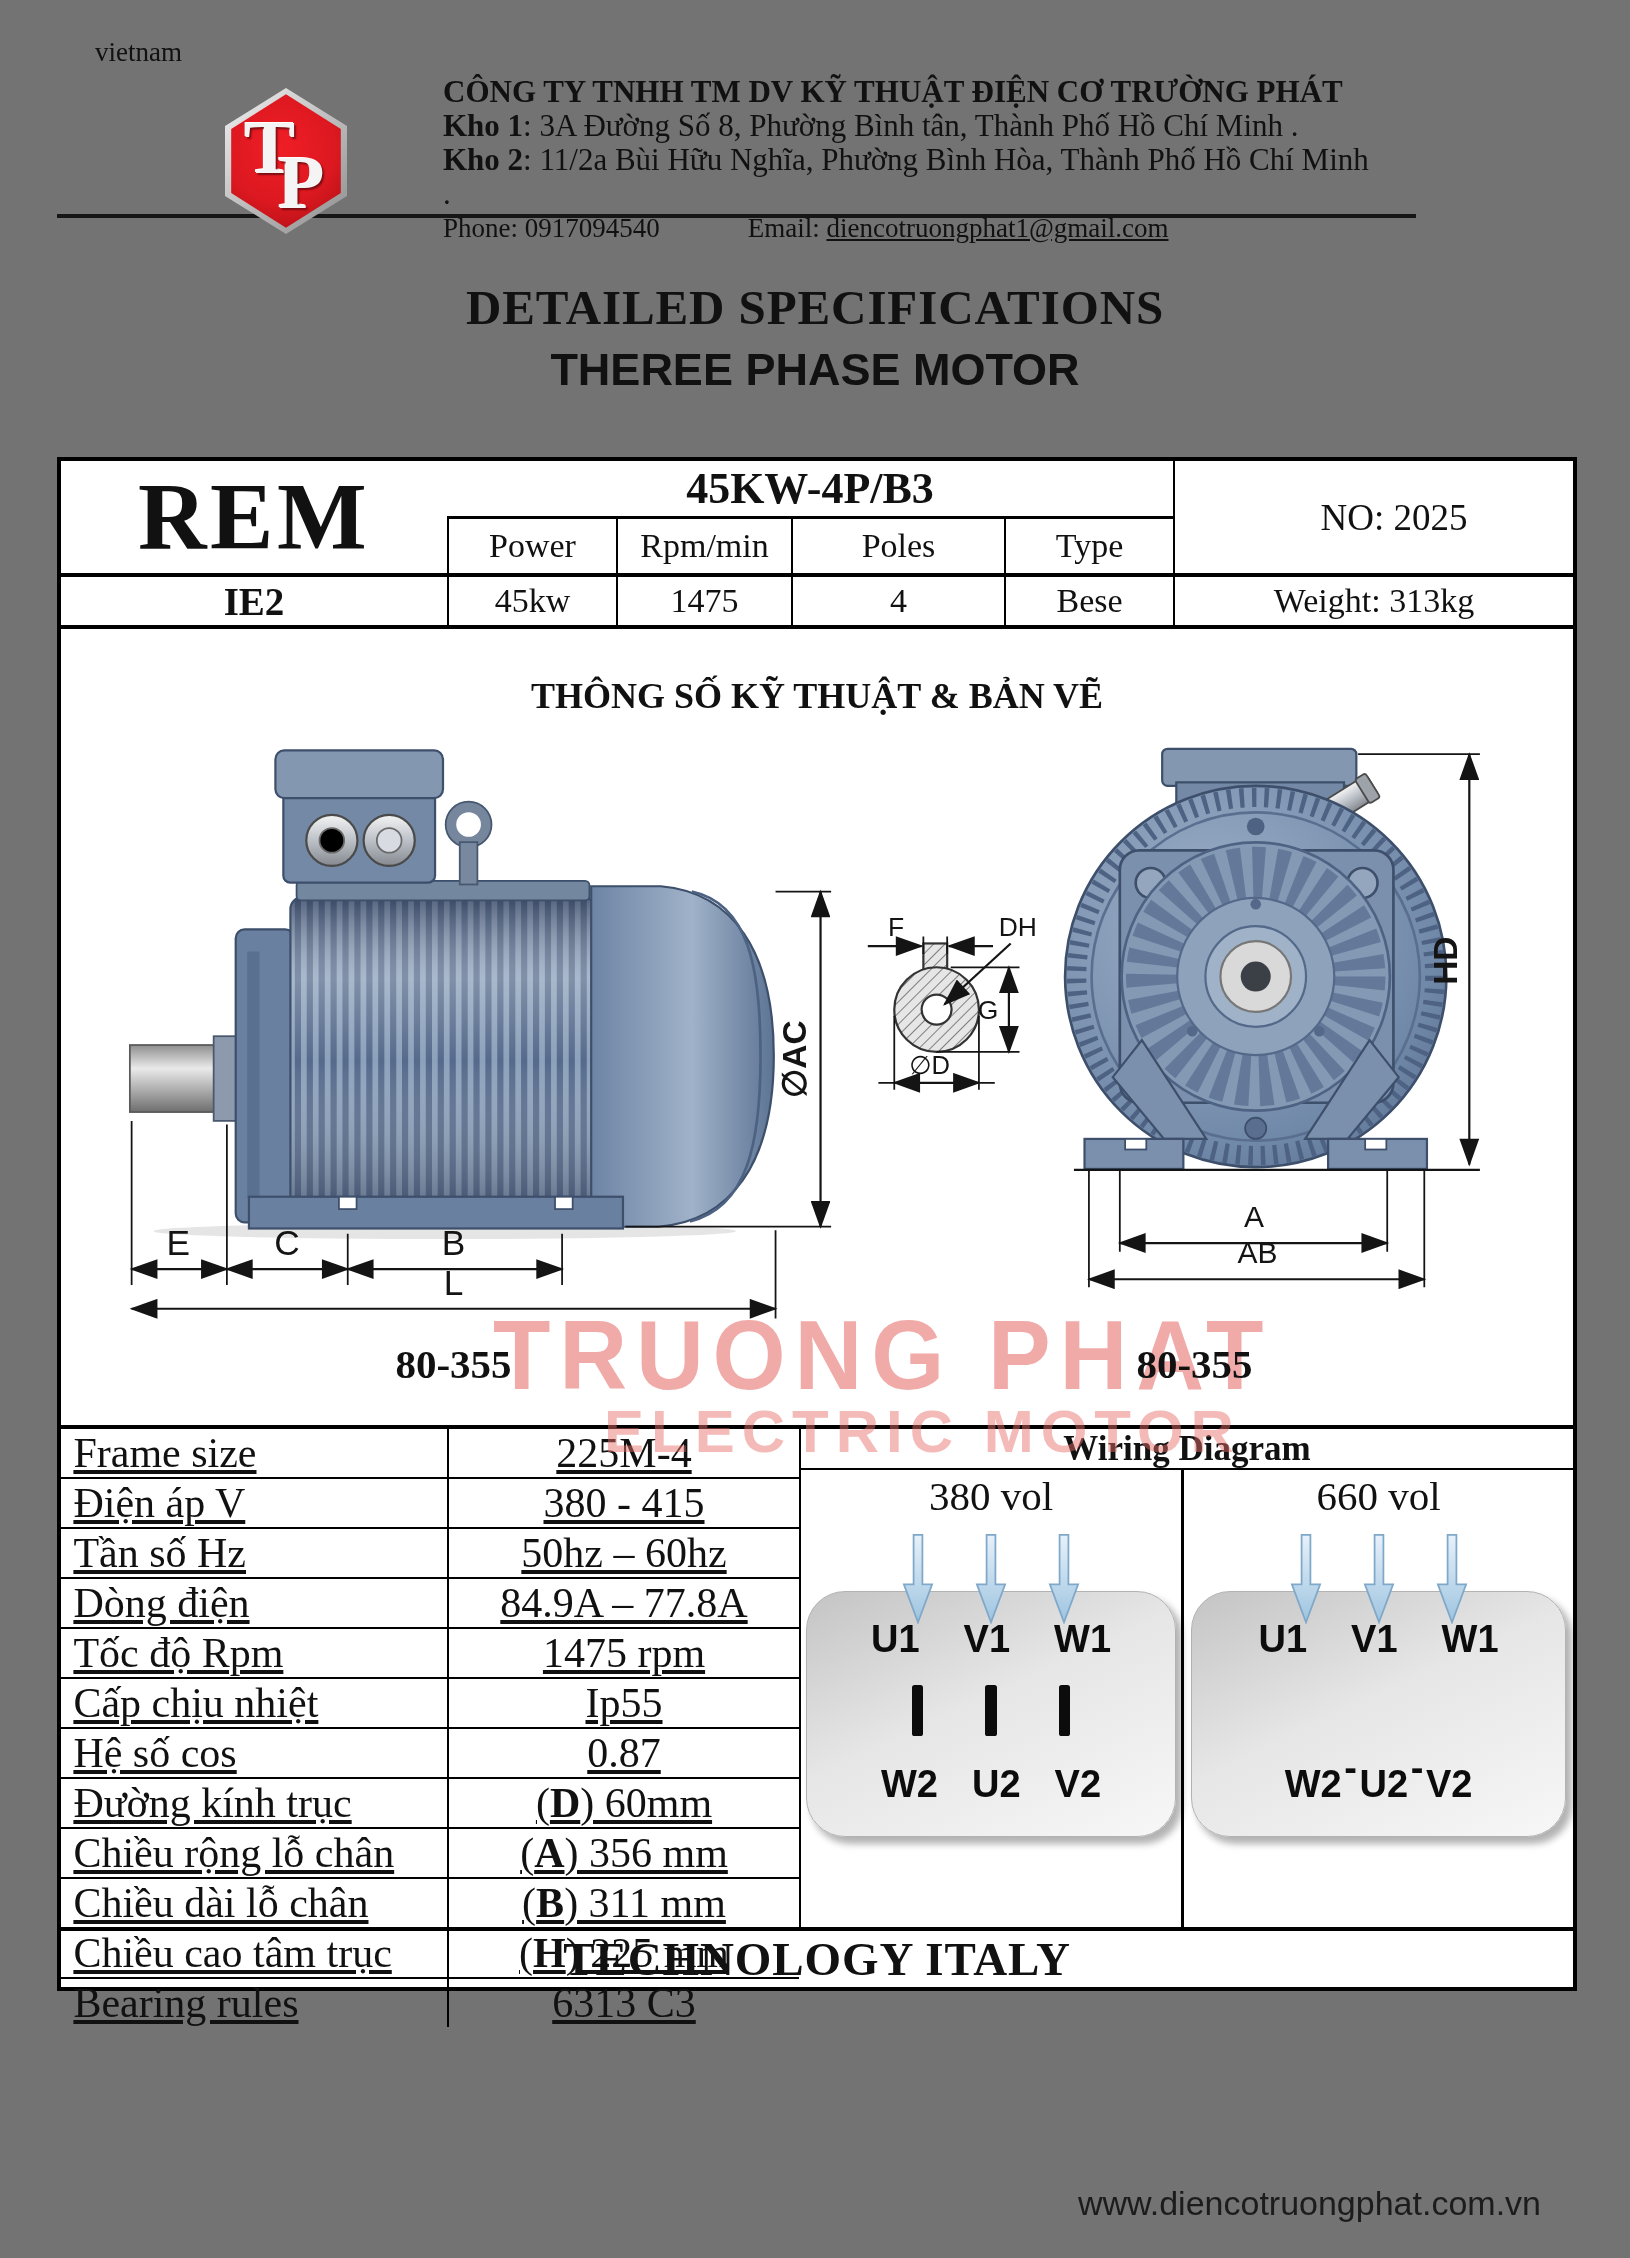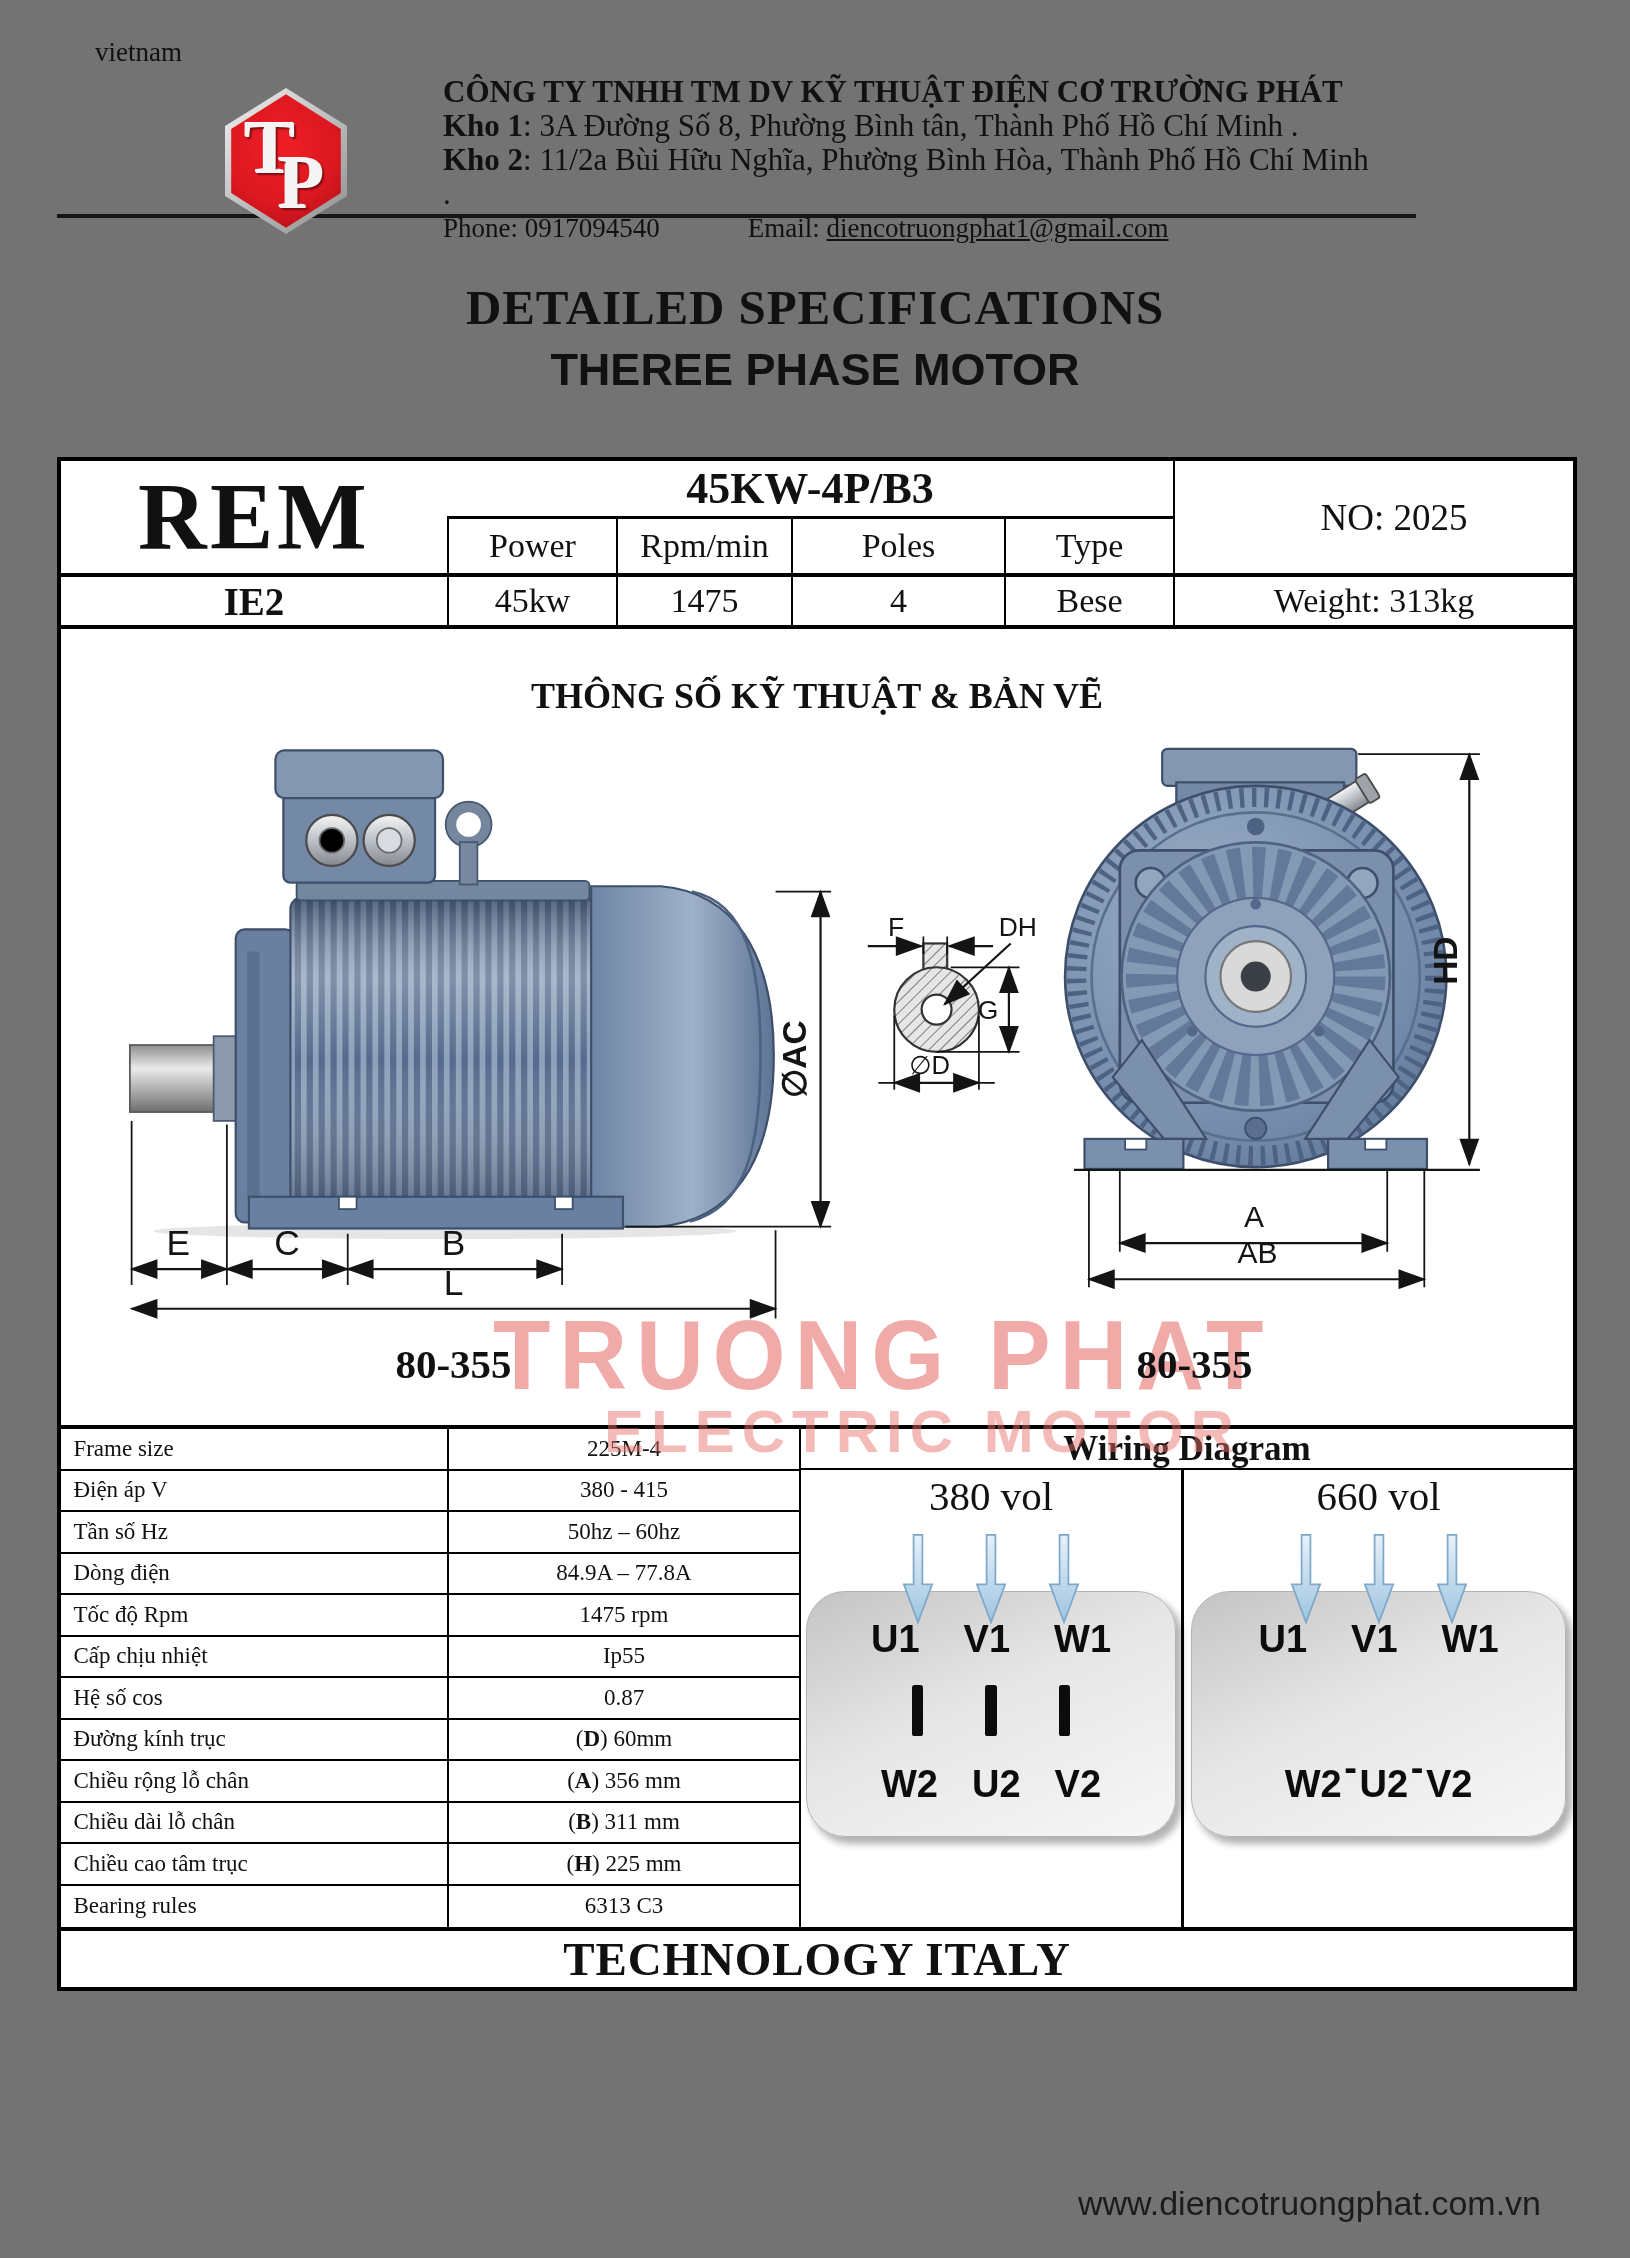--- a/index.html
+++ b/index.html
@@ -68,21 +68,21 @@
          color:rgba(226,88,84,0.50); transform:scaleY(1.05); }
   .wm2 { left:543px; top:768px; width:441px; text-align:right; font-size:60px; letter-spacing:7px;
          color:rgba(230,110,106,0.48); }
 
   
   .lower { display:flex; box-sizing:border-box; width:1520px; height:502px;
      border:4.4px solid #000; border-top:0; background:#fff; }
   .spec-col { width:738px; display:grid; grid-template-columns:386px 1fr;
      grid-template-rows:repeat(12,1fr); box-sizing:border-box; }
   .spec-col > div { box-sizing:border-box; border-bottom:2.6px solid #000; display:flex;
-     align-items:center; font-size:23px; }
+     align-items:center; font-size:42px;text-decoration:underline; }
   .spec-col > div:nth-last-child(-n+2) { border-bottom:0; }
   .sr-label { padding-left:12.4px; }
   .sr-value { border-left:2.6px solid #000; justify-content:center; text-align:center; }
   .sr-value b { font-weight:bold; }
   .wiring { flex:1; border-left:2.6px solid #000; display:flex; flex-direction:column; box-sizing:border-box; }
   .wiring-title { height:41px; border-bottom:2.6px solid #000; display:flex; align-items:center;
      justify-content:center; font-size:35px; font-weight:bold; box-sizing:border-box; }
   .panels { flex:1; display:flex; }
   .panel { position:relative; box-sizing:border-box; }
   .panel-left { width:383px; border-right:3.5px solid #000; }

